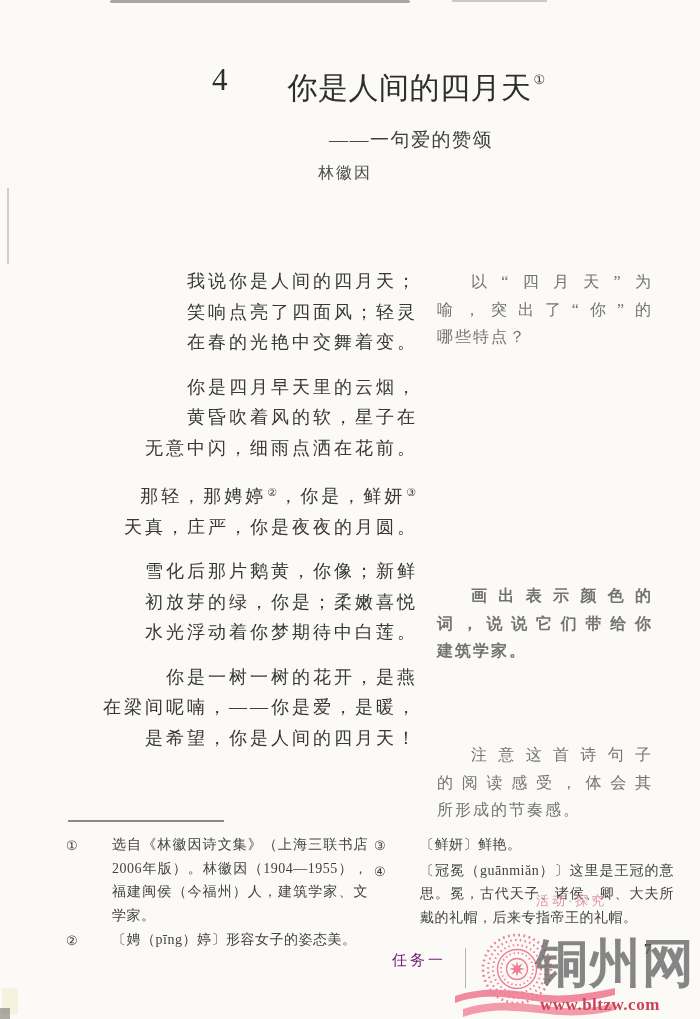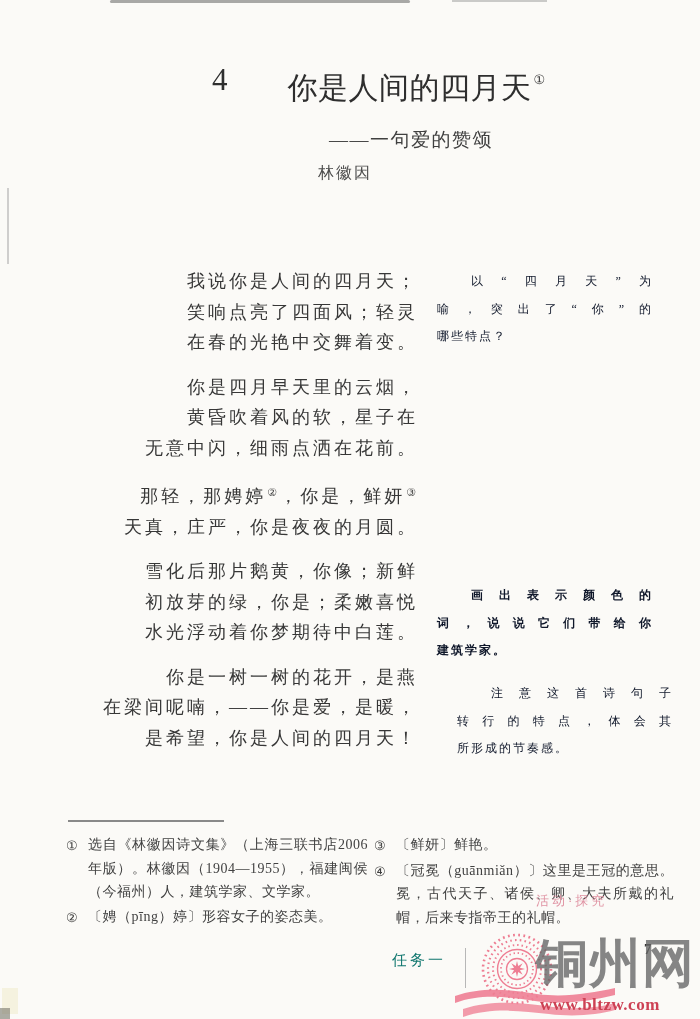--- a/index.html
+++ b/index.html
@@ -23,37 +23,37 @@
   .subtitle{position:absolute;left:329px;top:127px;font-size:19px;letter-spacing:1.5px;color:#404040;}
   .author{position:absolute;left:318px;top:163px;font-size:16px;letter-spacing:2px;color:#4c4c4c;}
 
   
   .poem{position:absolute;left:103px;top:266px;}
   .poem-stanza{margin-bottom:14px;text-align:right;}
   .poem-line{font-size:18px;line-height:30.5px;letter-spacing:3px;color:#373737;white-space:nowrap;}
   .poem-line sup.ref{font-size:11px;vertical-align:6px;letter-spacing:0;margin:0 2px 0 1px;color:#444;}
 
   
-  .margin-note{position:absolute;left:437px;width:216px;font-size:12px;line-height:27.5px;letter-spacing:2px;color:#0f172a;}
-  #note-0{top:268px;} #note-1{top:582px;font-weight:bold;} #note-2{top:680px;margin-left:20px;}
+  .margin-note{position:absolute;left:437px;width:216px;font-size:16px;line-height:27.5px;letter-spacing:2px;color:#737373;}
+  #note-0{top:268px;} #note-1{top:582px;font-weight:bold;} #note-2{top:741px;}
   .ann-line{display:block;}
   .ann-line.fill{text-align:justify;text-align-last:justify;}
   .ann-line.first{text-indent:34px;}
 
   
   .fn-divider{position:absolute;left:68px;top:820px;width:156px;height:1.5px;background:#898989;}
   .fn-col{position:absolute;top:833px;font-size:14px;line-height:23.5px;color:#424242;}
   #fn-left{left:66px;width:302px;}
   #fn-right{left:374px;width:300px;}
   .fn-item{display:flex;margin-bottom:1px;}
   .fn-num{flex:none;width:22px;font-size:13px;padding-top:1px;color:#3e3e3e;}
-  .fn-text{flex:1;letter-spacing:.5px;text-align:justify;}
+  .fn-text{flex:1;letter-spacing:.5px;text-align:justify;margin-left:24px;}
 
   
-  .task-label{position:absolute;left:392px;top:951px;font-size:15px;letter-spacing:3px;color:#0f766e;z-index:1;}
+  .task-label{position:absolute;left:392px;top:951px;font-size:15px;letter-spacing:3px;color:#701a75;z-index:1;}
   .task-divider{position:absolute;left:465px;top:948px;width:1px;height:40px;background:#b7b7b7;z-index:1;}
   .unit-label{position:absolute;left:536px;top:892px;font-size:13px;letter-spacing:3px;color:#e094a4;z-index:1;}
   .page-num{position:absolute;left:644px;top:941px;font-size:15px;font-weight:bold;color:#303030;z-index:1;}
 
   
   .wm-badge{position:absolute;left:453px;top:929px;z-index:2;}
   .wm-name{
     position:absolute;left:536px;top:935px;z-index:3;
     font-family:Liberation Serif, serif;font-weight:bold;
     font-size:52px;line-height:58px;letter-spacing:1px;
@@ -114,21 +114,21 @@
       <span class="ann-line fill">喻，突出了“你”的</span>
       <span class="ann-line">哪些特点？</span>
     </div>
   <div class="margin-note" id="note-1">
       <span class="ann-line fill first">画出表示颜色的</span>
       <span class="ann-line fill">词，说说它们带给你</span>
       <span class="ann-line">建筑学家。</span>
     </div>
   <div class="margin-note" id="note-2">
       <span class="ann-line fill first">注意这首诗句子</span>
-      <span class="ann-line fill">转行的特点，体会其</span>
+      <span class="ann-line fill">的阅读感受，体会其</span>
       <span class="ann-line">所形成的节奏感。</span>
     </div>
 
   <div class="fn-divider"></div>
   <div class="fn-col" id="fn-left">
       <div class="fn-item">
         <span class="fn-num">①</span>
         <div class="fn-text">选自《林徽因诗文集》（上海三联书店2006年版）。林徽因（1904—1955），福建闽侯（今福州）人，建筑学家、文学家。</div>
       </div>
       <div class="fn-item">

